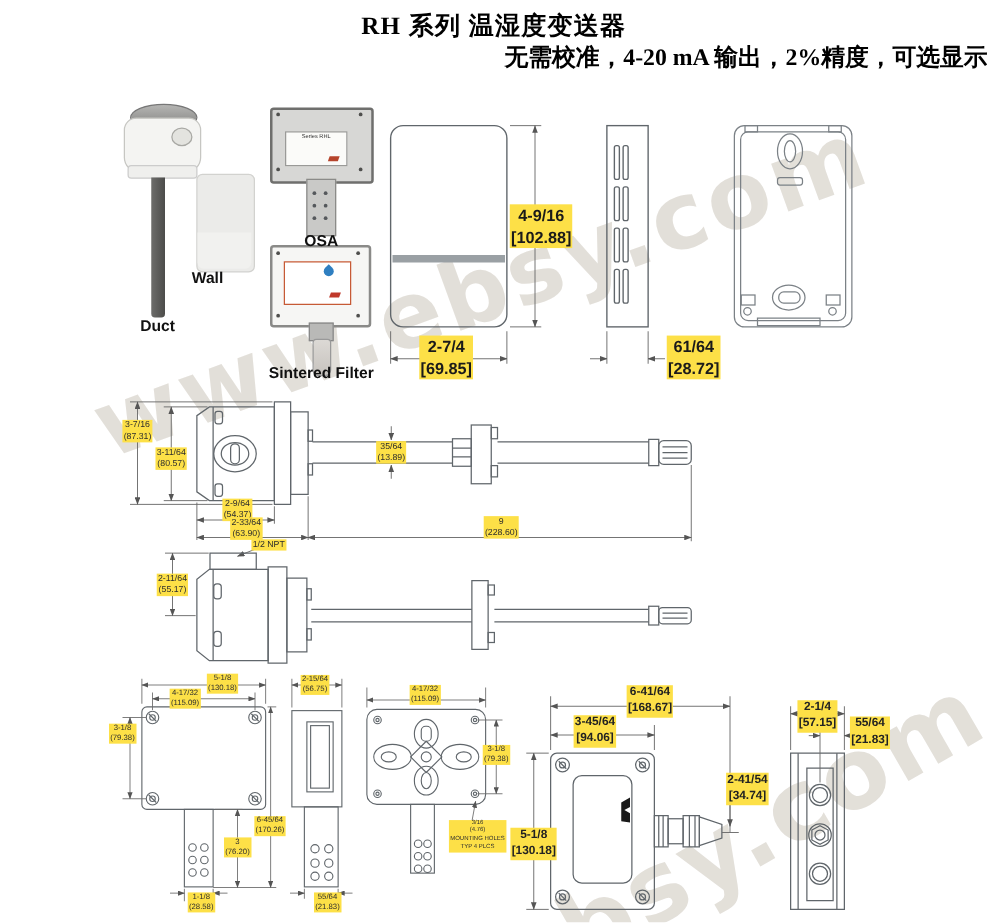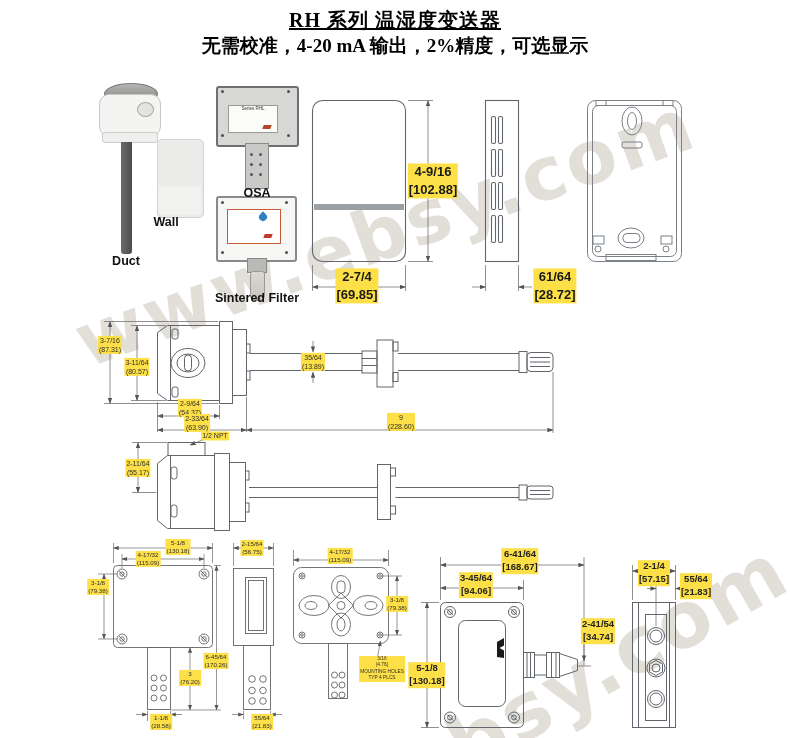--- a/index.html
+++ b/index.html
@@ -6,22 +6,22 @@
   .canvas{position:relative;width:790px;height:738px;background:#fff;overflow:hidden;
           font-family:"Liberation Sans",sans-serif;}
   
   .wm{position:absolute;z-index:2;font-family:"DejaVu Sans",sans-serif;font-weight:700;
       white-space:nowrap;color:#ccc6bb;opacity:.55;letter-spacing:3px;pointer-events:none;}
   .wm-top{left:385px;top:232px;font-size:74px;transform:translate(-50%,-50%) rotate(-20deg);}
   .wm-bot{left:484px;top:735px;font-size:78px;transform:translate(-50%,-50%) rotate(-30deg);}
   
   .hdr{position:absolute;left:0;width:790px;text-align:center;z-index:4;
        font-family:"Liberation Serif",serif;font-weight:700;color:#000;}
-  .h1{top:7px;font-size:20px;letter-spacing:1px;text-decoration:underline;}
-  .h2{top:33px;font-size:19px;}
+  .h1{top:7px;font-size:20px;letter-spacing:1px;}
+  .h2{top:33px;font-size:19px;text-align:right;}
   
   .art{position:absolute;left:0;top:0;z-index:3;pointer-events:none;}
   
   .ph{position:absolute;z-index:3;}
   .plabel{position:absolute;z-index:4;transform:translate(-50%,-50%);font-weight:700;
           font-size:12.5px;color:#111;white-space:nowrap;}
   
   .dim{position:absolute;z-index:4;transform:translate(-50%,-50%);display:flex;
        flex-direction:column;align-items:center;background:#fde047;padding:0 1px;
        color:#2d2d2d;white-space:nowrap;text-align:center;}

